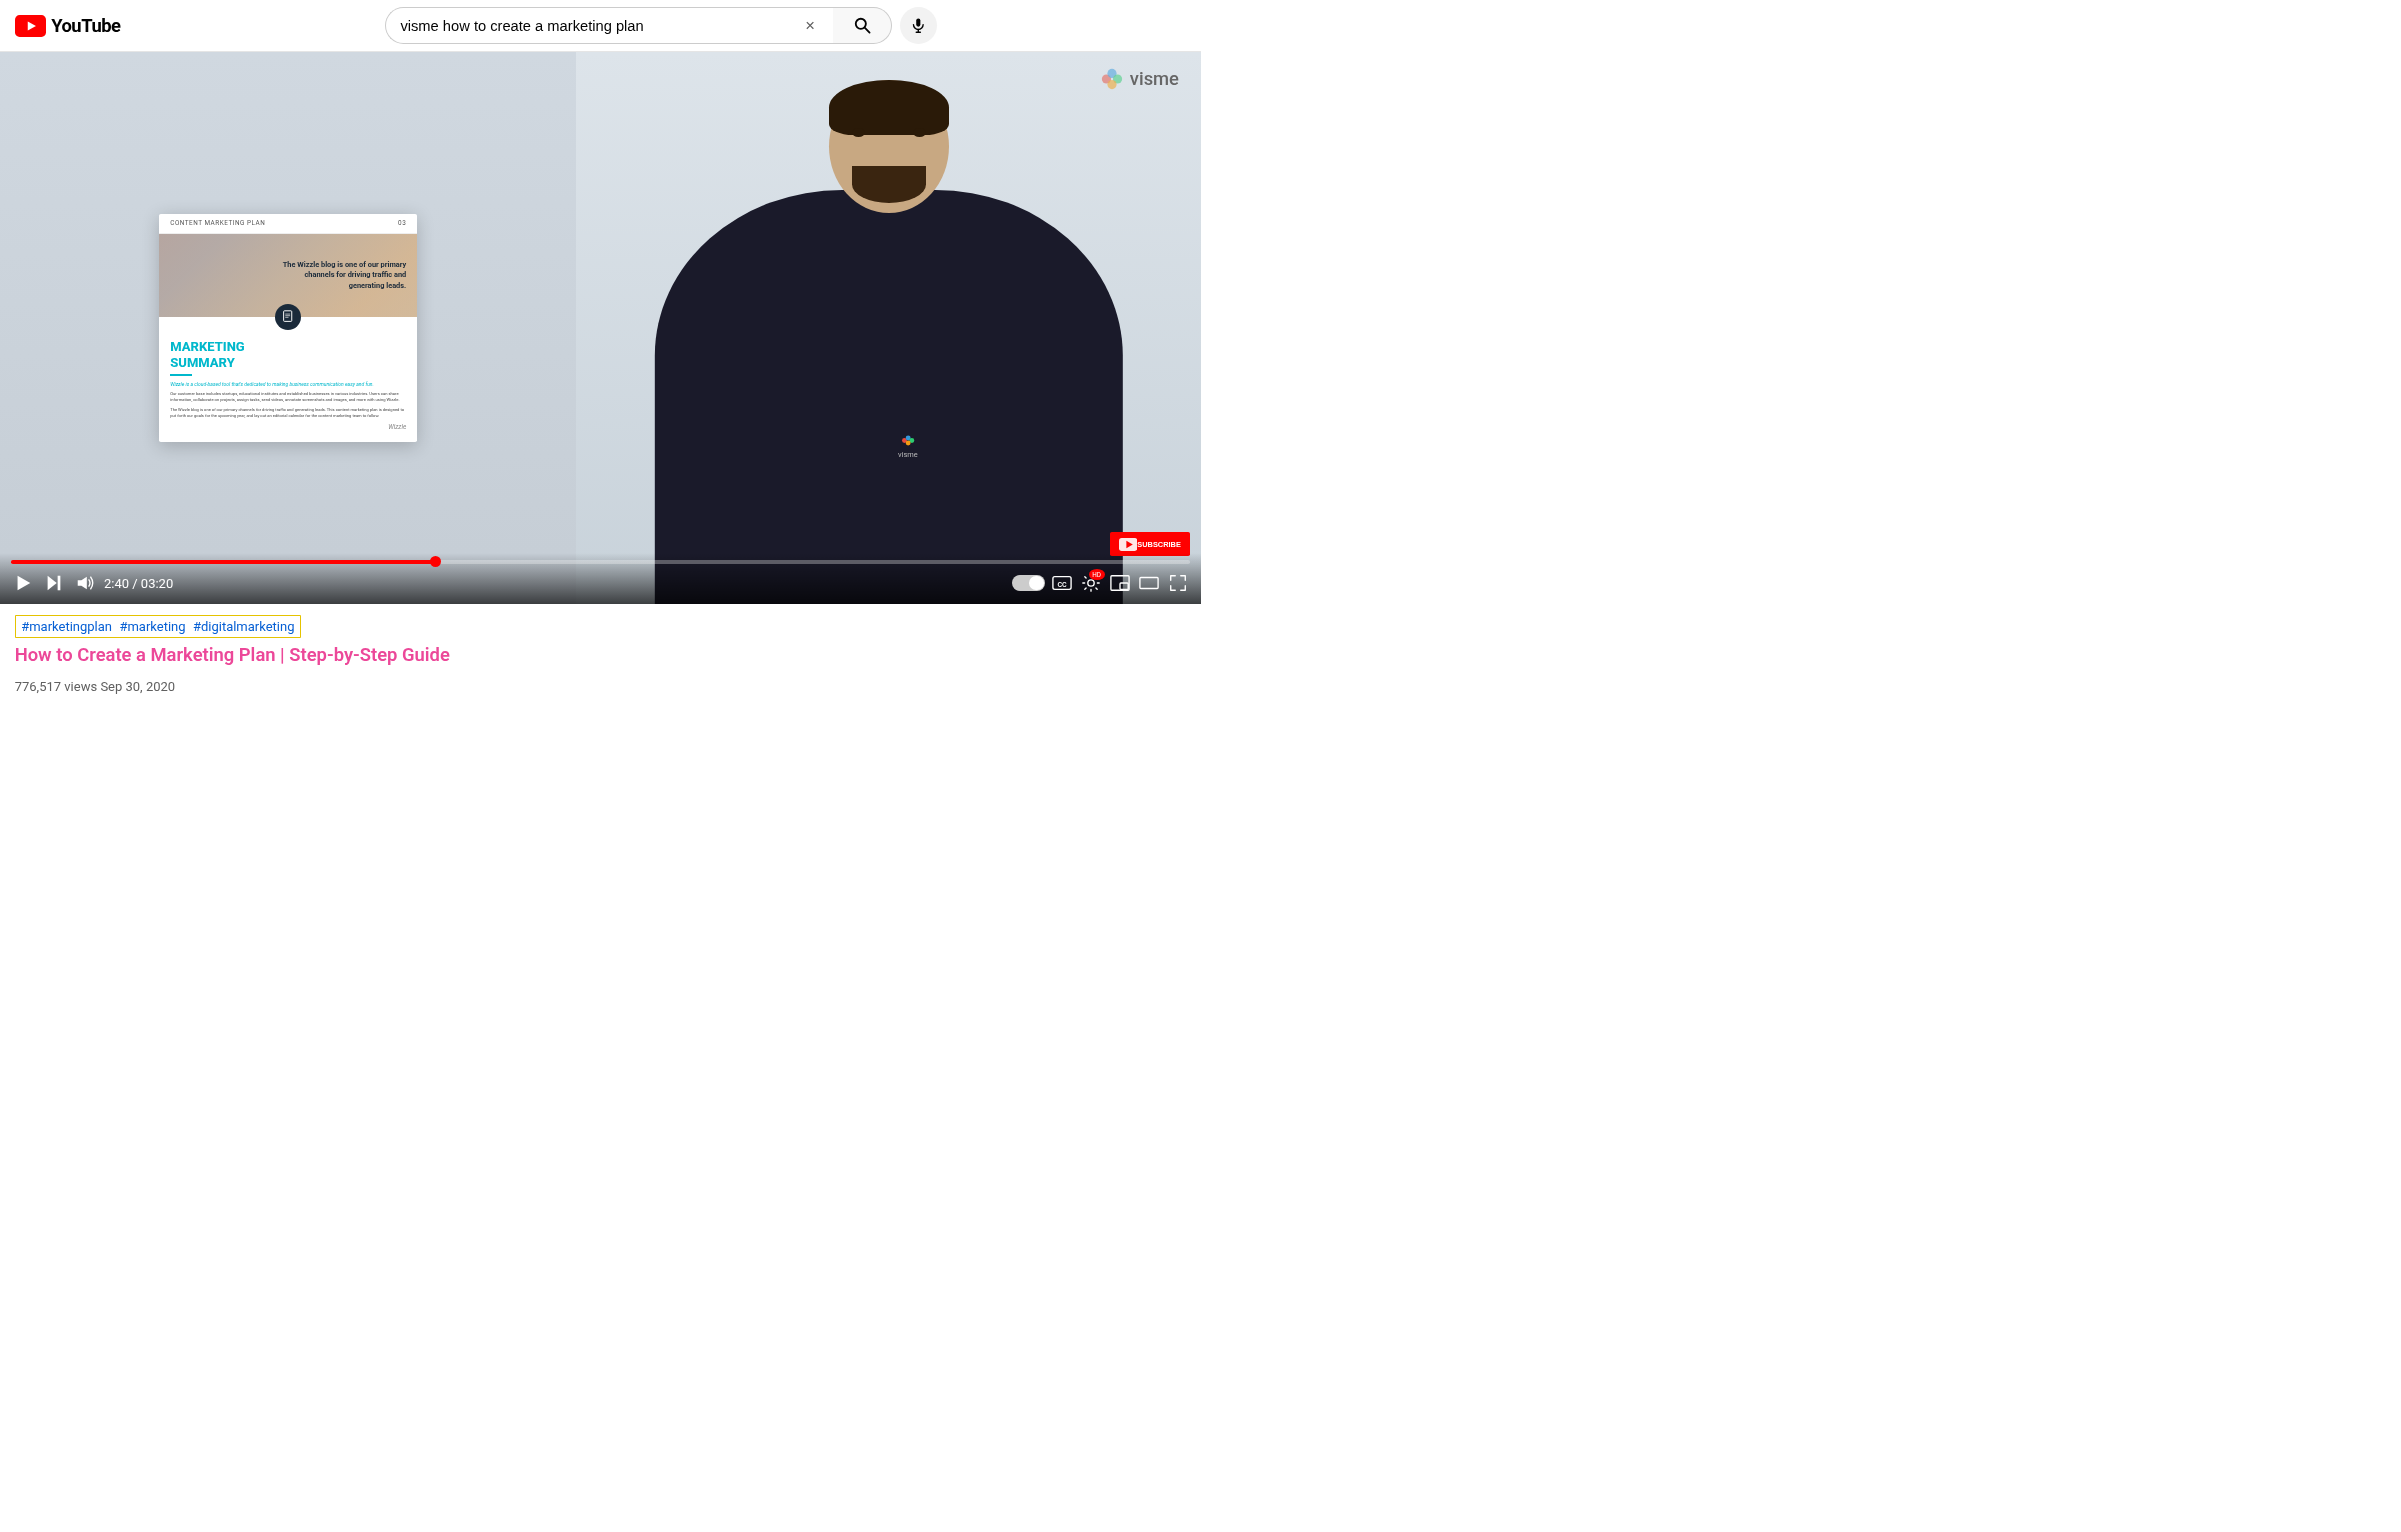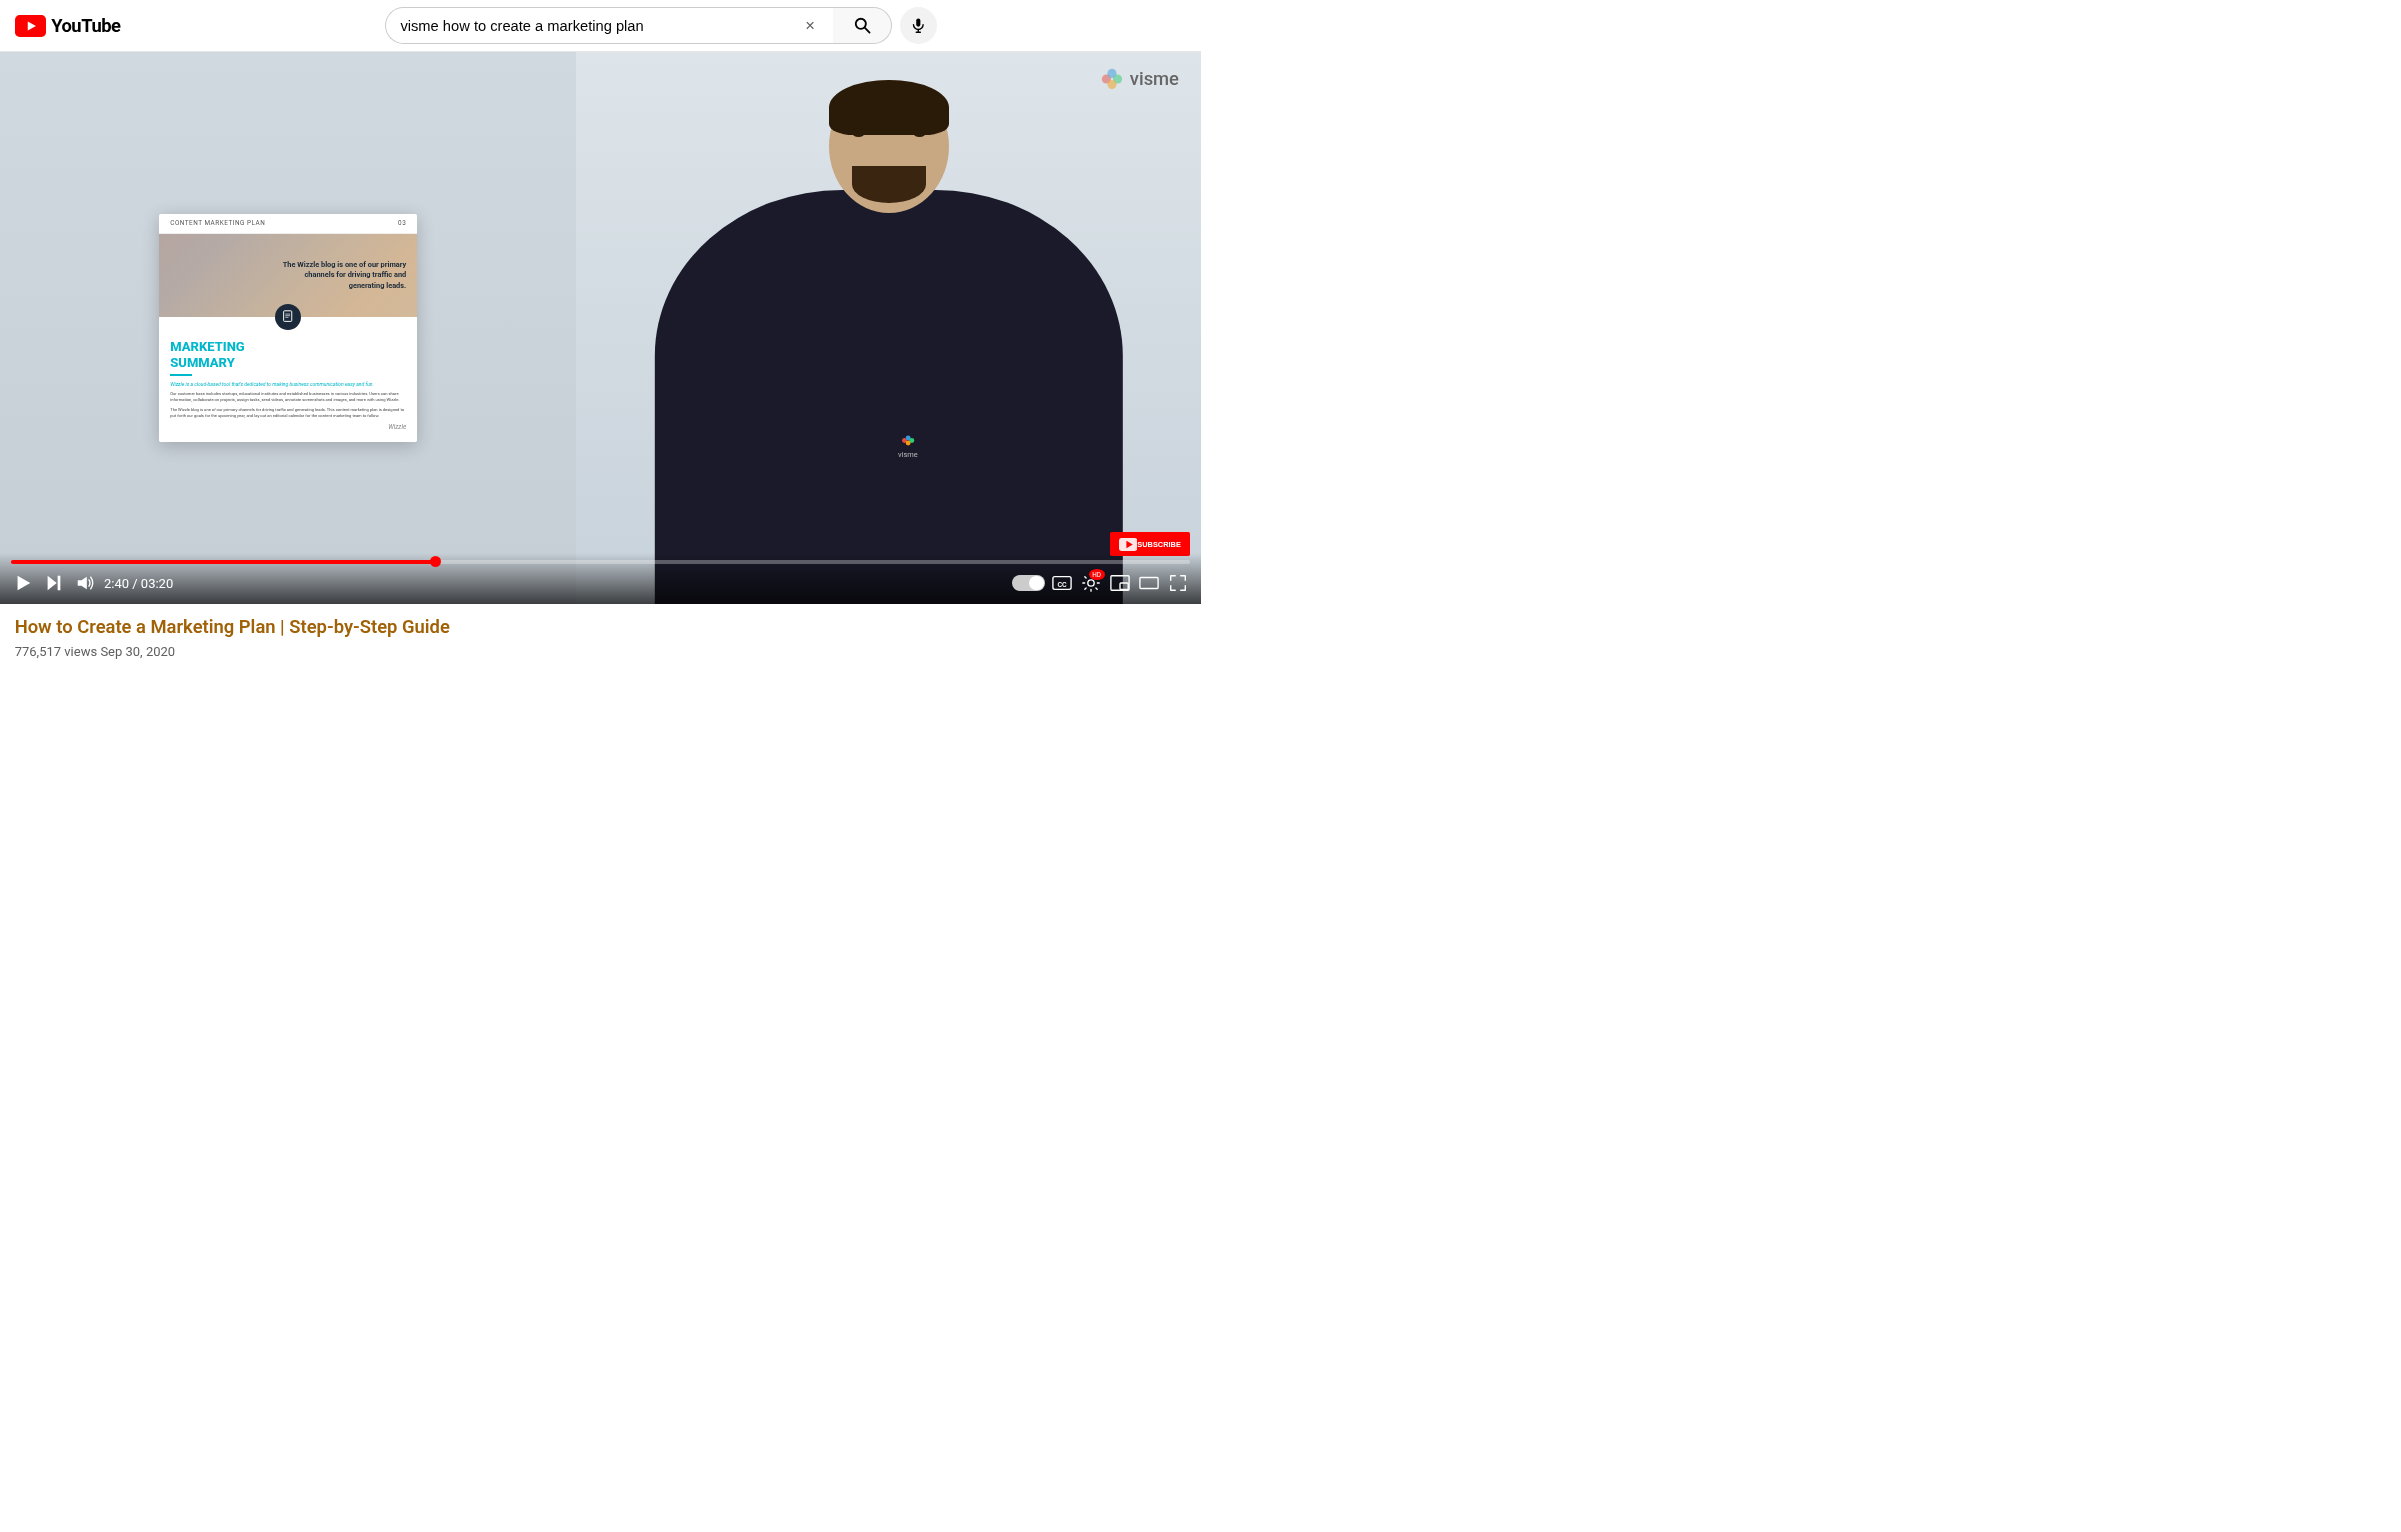--- a/index.html
+++ b/index.html
@@ -402,22 +402,22 @@
     }
     .hashtags-box {
       border: 1.4px solid #e5c300;
       display: inline-flex;
       padding: 2.8px 5.5px;
       border-radius: 0.9px;
     }
     .video-title {
       font-size: 18.4px;
       font-weight: 600;
-      color: #a16207;
-      margin-bottom: 5px;
+      color: #ec4899;
+      margin-bottom: 12px;
       line-height: 1.3;
     }
     .video-meta {
       font-size: 13px;
       color: #606060;
     }
   </style>
 </head>
 <body>
 
@@ -665,20 +665,29 @@
             <polyline points="19,14 19,19 14,19" stroke="white" stroke-width="1.5" stroke-linecap="round" stroke-linejoin="round"></polyline>
             <polyline points="8,19 3,19 3,14" stroke="white" stroke-width="1.5" stroke-linecap="round" stroke-linejoin="round"></polyline>
           </svg>
         </button>
       </div>
     </div>
   </div>
 </div>
 
 <div class="below-video">
+  <div class="hashtags">
+    <div class="hashtags-box">
+      <a class="hashtag">#marketingplan</a>
+      <span style="margin: 0 3.7px; color:#065fd4; font-size:13px;"> </span>
+      <a class="hashtag">#marketing</a>
+      <span style="margin: 0 3.7px; color:#065fd4; font-size:13px;"> </span>
+      <a class="hashtag">#digitalmarketing</a>
+    </div>
+  </div>
   <h1 class="video-title">How to Create a Marketing Plan | Step-by-Step Guide</h1>
   <div class="video-meta">
     <span>776,517 views</span>
     <span>  </span>
     <span>Sep 30, 2020</span>
   </div>
 </div>
 
 
 </body></html>

